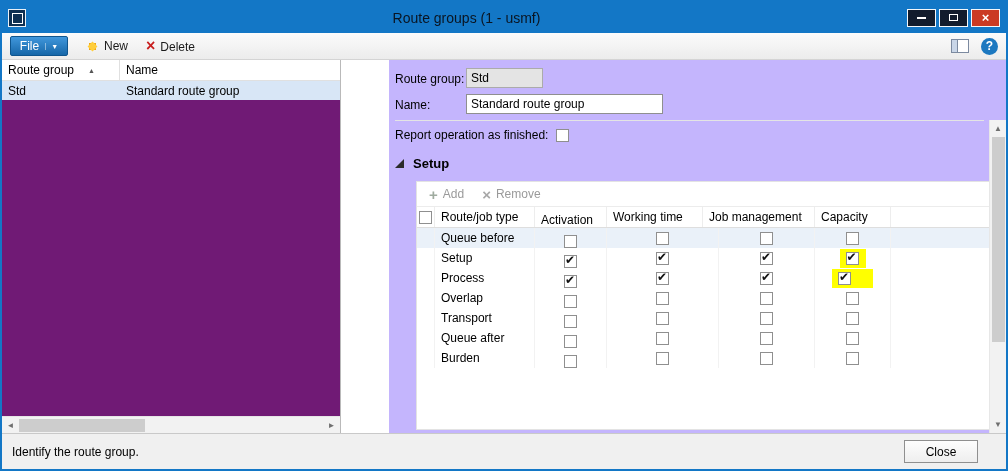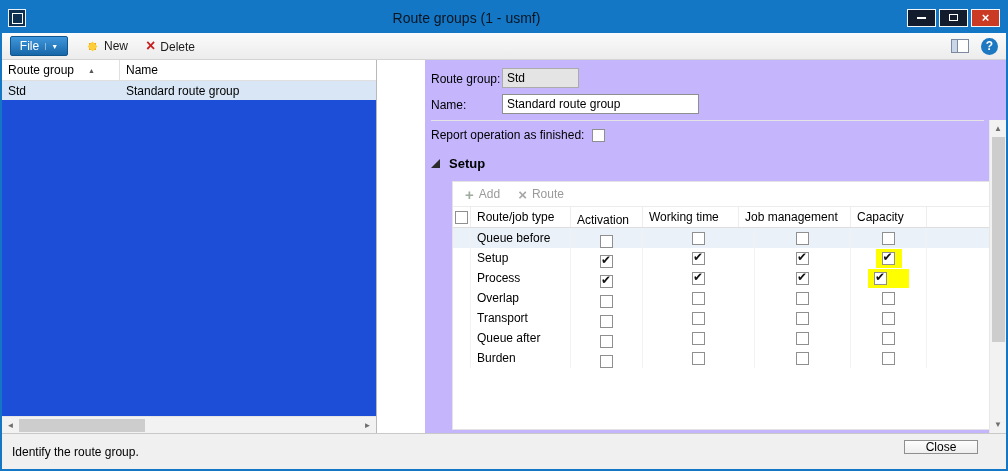--- a/index.html
+++ b/index.html
@@ -41,21 +41,21 @@
   .icon-layout { width:18px; height:14px; border:1px solid #7c8aa0; background:#fff; position:relative; }
   .icon-layout::before { content:""; position:absolute; left:0; top:0; bottom:0; width:5px;
               background:#c9d6e8; border-right:1px solid #7c8aa0; }
   .icon-help { width:17px; height:17px; border-radius:50%; background:#1c78c0; color:#fff;
               font-size:12px; font-weight:bold; display:flex; align-items:center; justify-content:center; }
 
   
   .body { position:absolute; top:58px; left:0; right:0; bottom:36px; background:#fff; display:flex; }
 
   
-  .left-panel { width:375px; position:relative; border-right:1px solid #b9b9b9; background:#1d4ed8; }
+  .left-panel { width:339px; position:relative; border-right:1px solid #b9b9b9; background:#701a75; }
   .lg-header { display:flex; height:21px; border-bottom:1px solid #e0e0e0; font-size:12px; background:#fff; }
   .lg-h1 { width:118px; border-right:1px solid #e0e0e0; display:flex; align-items:center; padding-left:6px; gap:14px; }
   .lg-h2 { flex:1; display:flex; align-items:center; padding-left:6px; }
   .sort-asc { font-size:7px; color:#555; }
   .lg-row { display:flex; height:19px; font-size:12px; }
   .lg-row.selected { background:var(--sel,#d8e6f6); }
   .lg-c1 { width:118px; padding-left:6px; display:flex; align-items:center; }
   .lg-c2 { flex:1; padding-left:6px; display:flex; align-items:center; }
 
   .hscroll { position:absolute; left:0; right:0; bottom:0; height:17px; background:#f2f2f2;
@@ -105,21 +105,21 @@
   .hl.wide { padding-right:22px; }
 
   .vscroll { position:absolute; right:0; top:60px; bottom:0; width:17px; background:#f2f2f2;
              border-left:1px solid #e7e7e7; display:flex; flex-direction:column; align-items:center; }
   .vthumb { width:13px; height:205px; background:#cdcdcd; flex:0 0 auto; }
   .vtrack { flex:1; }
 
   
   .statusbar { position:absolute; left:0; right:0; bottom:0; height:36px; background:#f0f0f0;
                border-top:1px solid #c9c9c9; display:flex; align-items:center; padding:0 10px; font-size:12px; }
-  .close-btn { position:absolute; right:28px; top:6px; width:74px; height:14px;
+  .close-btn { position:absolute; right:28px; top:6px; width:74px; height:23px;
                background:linear-gradient(#fdfdfd,#eeeeee); border:1px solid #8f8f8f;
                font-size:12px; display:flex; align-items:center; justify-content:center; color:#000; }
 </style>
 </head>
 <body>
 
 <div class="window">
 
   <div class="titlebar">
     <div class="app-icon"></div>
@@ -203,21 +203,21 @@
       </div>
 
       <div class="grid-wrap">
         <div class="grid-toolbar">
           <div class="gt-item">
             <span class="icon-add">+</span>
             <span>Add</span>
           </div>
           <div class="gt-item">
             <span class="icon-remove">×</span>
-            <span>Route</span>
+            <span>Remove</span>
           </div>
         </div>
         <div class="grid-header">
           <div class="gcol c0">
             <span class="cb"></span>
           </div>
           <div class="gcol c1">
               <span>Route/job type</span>
             </div>
           <div class="gcol c2">

